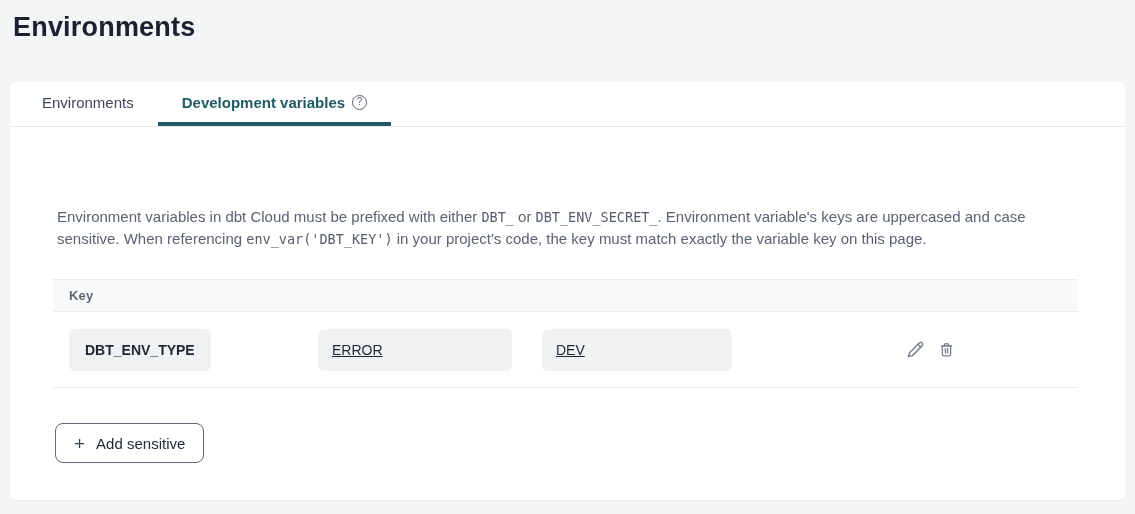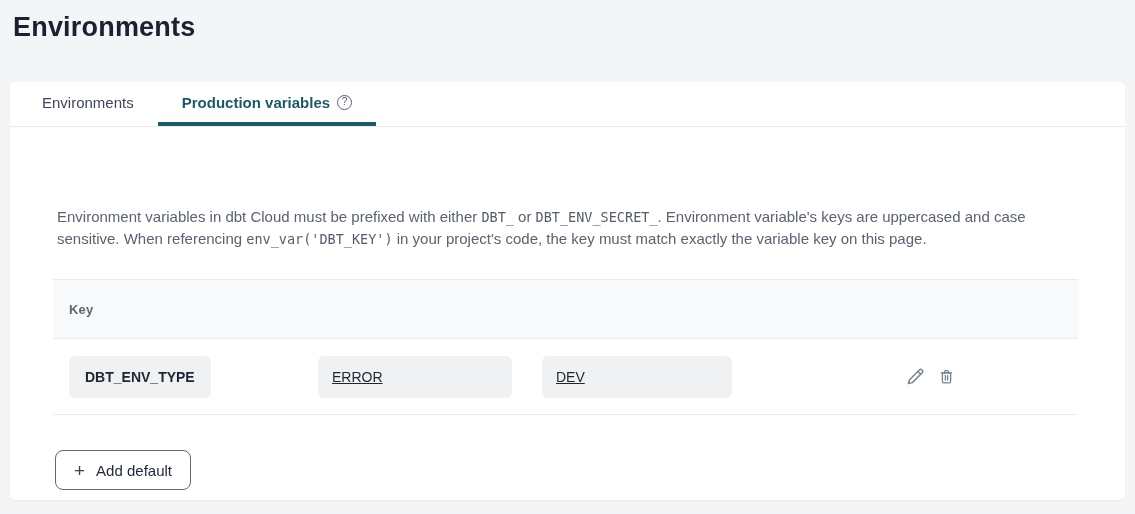--- a/index.html
+++ b/index.html
@@ -71,21 +71,21 @@
     font-family: "DejaVu Sans Mono", "Liberation Mono", monospace;
     font-size: 13.5px;
     color: #555d6a;
   }
   
   .env-table { margin-top: 29px; width: 1025px; }
   .thead {
     display: grid;
     grid-template-columns: 249px 224px 220px 224px 1fr;
     align-items: center;
-    height: 60px;
+    height: 33px;
     background: #f8f9fa;
     border-top: 1px solid #e9ebee;
     border-bottom: 1px solid #e9ebee;
   }
   .th {
     font-size: 13px;
     font-weight: 700;
     color: #5f6774;
     padding-left: 16px;
     letter-spacing: 0.2px;
@@ -148,21 +148,21 @@
 <div class="page">
   <h1 class="page-title">Environments</h1>
 
   <div class="card">
 
     <div class="tabbar">
       <div class="tab">
         <span>Environments</span>
       </div>
       <div class="tab active">
-        <span>Production variables</span>
+        <span>Development variables</span>
         <span class="help-circle">?</span>
       </div>
     </div>
 
     <div class="content">
 
       <p class="description"><span>Environment variables in dbt Cloud must be prefixed with either </span><span class="code">DBT_</span><span> or </span><span class="code">DBT_ENV_SECRET_</span><span>. Environment variable's keys are uppercased and case sensitive. When referencing </span><span class="code">env_var('DBT_KEY')</span><span> in your project's code, the key must match exactly the variable key on this page.</span></p>
 
       <div class="env-table">
         <div class="thead">
@@ -198,18 +198,18 @@
                   <path d="M10.6 11v5.5M13.4 11v5.5"></path>
                 </svg>
               </span>
             </button>
           </div>
         </div>
       </div>
 
       <button class="add-btn">
         <span class="plus-glyph">+</span>
-        <span>Add default</span>
+        <span>Add sensitive</span>
       </button>
 
     </div>
   </div>
 </div>
 
 </body></html>

